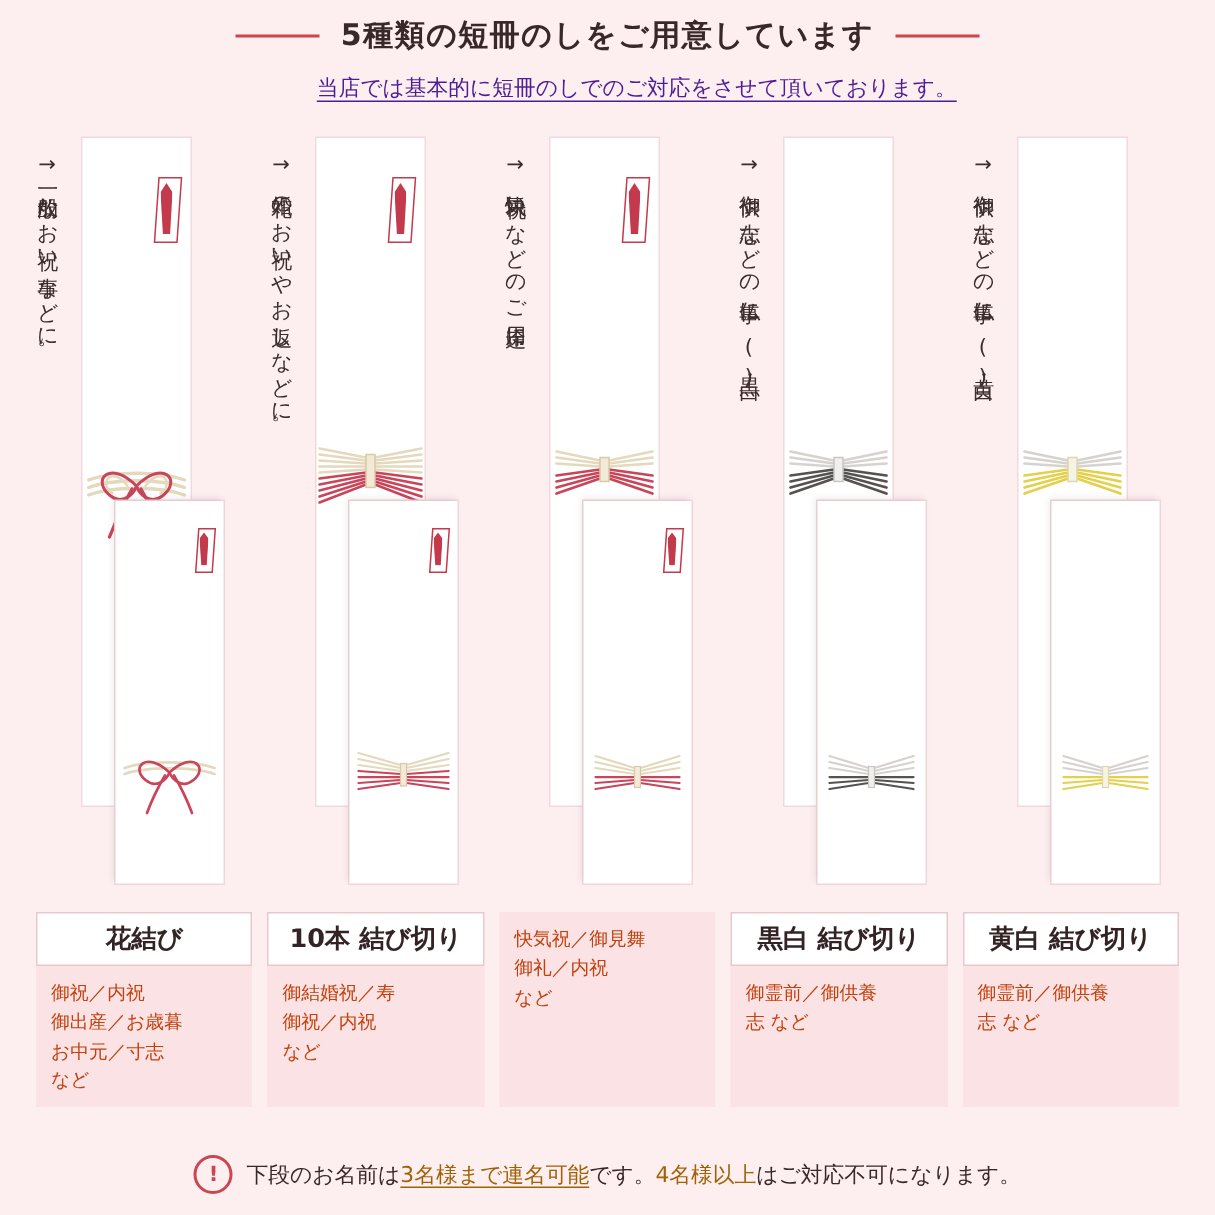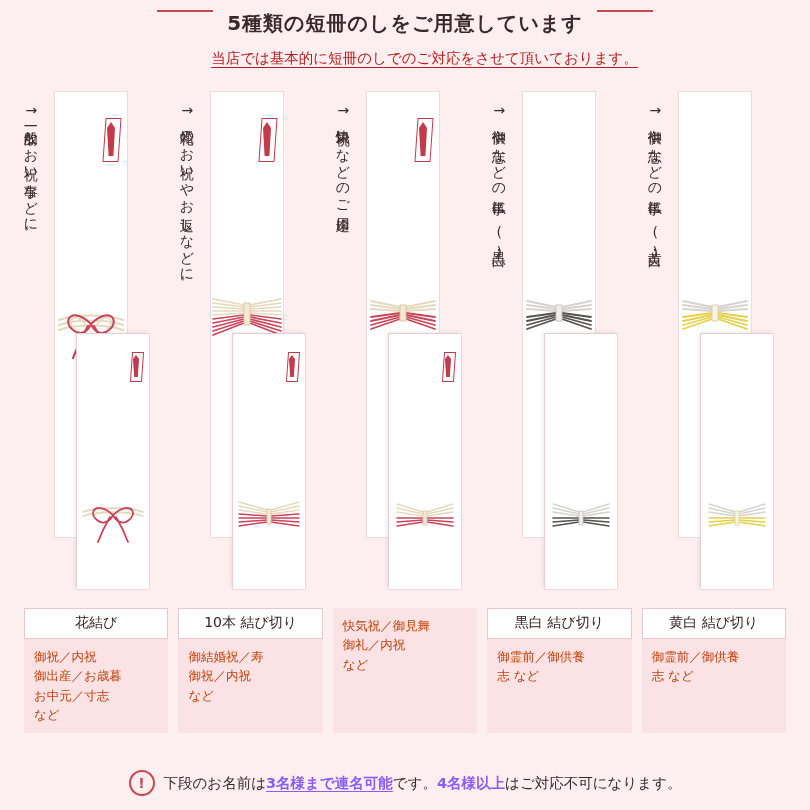--- a/index.html
+++ b/index.html
@@ -12,32 +12,32 @@
     position:relative;
   }
   .page{position:relative;width:810px;height:810px;}
 
   
   .header{
     text-align:center;
     padding-top:10px;
   }
   .title-row{
-    display:flex;justify-content:center;gap:14px;
+    display:flex;align-items:center;justify-content:center;gap:14px;
   }
   .title-rule{
     width:56px;height:0;border-top:2px solid #c9474f;
   }
   .main-title{
     font-size:20px;font-weight:bold;color:#38282a;letter-spacing:1px;
   }
   .sub-title{
     margin-top:12px;
     font-size:14.5px;
-    color:#b91c1c;
+    color:#4c1d95;
     text-decoration:underline;
     text-underline-offset:4px;
     margin-left:39px;
   }
 
   
   .columns{
     position:relative;
     margin-top:16px;
     height:510px;
@@ -115,22 +115,22 @@
   }
   .card{
     flex:1;
     background:#fbe2e4;
     padding:0 0 8px 0;
   }
   .card-head{
     background:#ffffff;
     border:1px solid #e8c8cc;
     text-align:center;
-    font-size:14px;
-    font-weight:normal;
+    font-size:17px;
+    font-weight:bold;
     padding:5px 0 6px;
     color:#332324;
   }
   .card-body{
     padding:8px 10px 0 10px;
     font-size:12.5px;
     line-height:1.55;
     color:#c2410c;
   }
 
@@ -143,21 +143,21 @@
     color:#38282a;
   }
   .note .bang{
     width:22px;height:22px;border-radius:50%;
     border:2px solid #c9474f;
     color:#c9474f;
     font-weight:bold;font-size:14px;
     display:flex;align-items:center;justify-content:center;
     line-height:1;
   }
-  .note .em{color:#8b5cf6;font-weight:bold;}
+  .note .em{color:#a16207;font-weight:normal;}
   .note .u{text-decoration:underline;text-underline-offset:3px;}
 </style>
 </head>
 <body>
 
 <div class="page">
 
   <div class="header">
     <div class="title-row">
       <div class="title-rule"></div>

